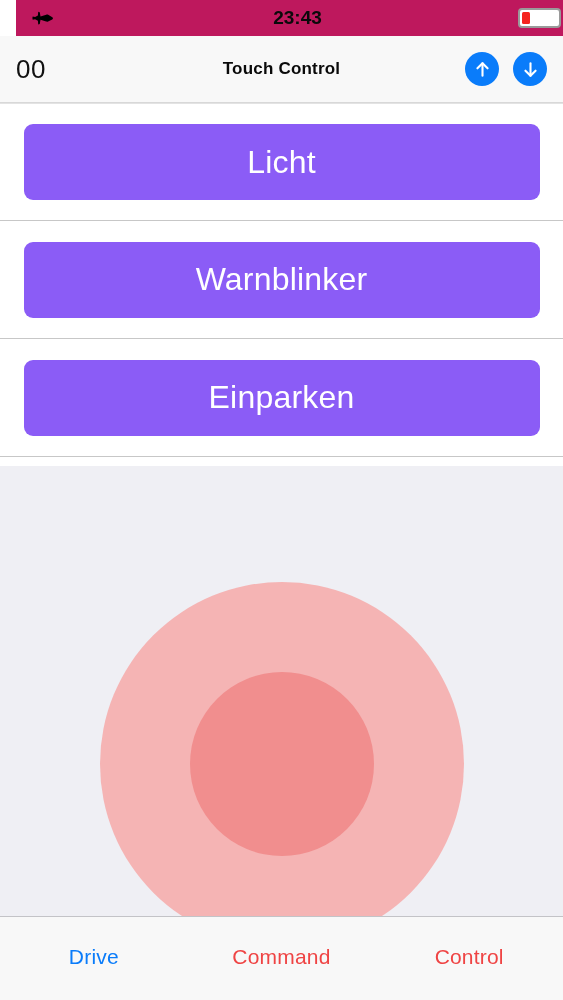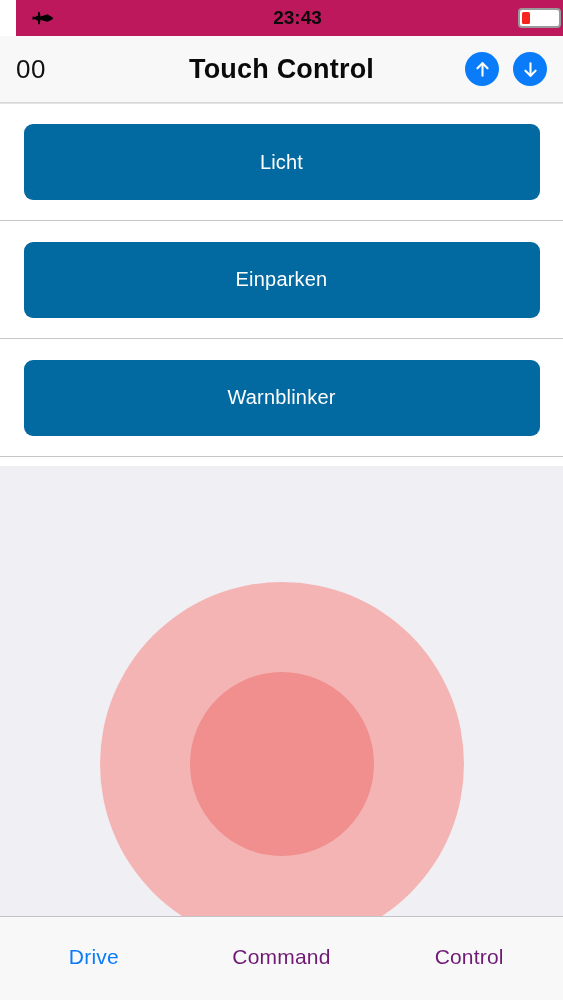--- a/index.html
+++ b/index.html
@@ -117,21 +117,21 @@
     color: #111111;
     letter-spacing: 0.5px;
   }
   .nav-title-wrap {
     flex: 1 1 auto;
     display: flex;
     justify-content: center;
     align-items: center;
   }
   .nav-title {
-    font-size: 27px;
+    font-size: 17px;
     font-weight: bold;
     color: #0a0a0a;
     letter-spacing: 0.2px;
   }
   .nav-right {
     flex: 0 0 auto;
     min-width: 96px;
     display: flex;
     align-items: center;
     justify-content: flex-end;
@@ -164,25 +164,25 @@
     box-sizing: border-box;
     display: flex;
     align-items: center;
     justify-content: center;
     border-bottom: 1px solid #C7C7C7;
   }
   .cell:first-child { border-top: 1px solid #E3E3E3; }
   .action-btn {
     width: 516px;
     height: 76px;
-    background: #0369a1;
+    background: #8b5cf6;
     border: none;
     border-radius: 9px;
     color: #FFFFFF;
-    font-size: 20px;
+    font-size: 32px;
     font-family: "Liberation Sans", sans-serif;
     letter-spacing: 0.2px;
     cursor: pointer;
     display: flex;
     align-items: center;
     justify-content: center;
   }
 
   
   .touch-area {
@@ -226,21 +226,21 @@
     display: flex;
     align-items: flex-start;
     padding-top: 28px;
   }
   .tab-item {
     flex: 1 1 0;
     display: flex;
     align-items: center;
     justify-content: center;
     font-size: 21px;
-    color: #701a75;
+    color: #ef4444;
     cursor: pointer;
     letter-spacing: 0.2px;
   }
   .tab-item.active { color: #0A7CFA; }
 </style>
 </head>
 <body>
 
 <div class="phone">
 
@@ -290,24 +290,24 @@
         </span>
       </button>
     </div>
   </div>
 
   <div class="cells">
     <div class="cell">
       <button class="action-btn">Licht</button>
     </div>
     <div class="cell">
+      <button class="action-btn">Warnblinker</button>
+    </div>
+    <div class="cell">
       <button class="action-btn">Einparken</button>
-    </div>
-    <div class="cell">
-      <button class="action-btn">Warnblinker</button>
     </div>
   </div>
 
   <div class="touch-area">
     <div class="ring-outer"></div>
     <div class="ring-inner"></div>
   </div>
 
   <div class="tab-bar">
     <div class="tab-item active">Drive</div>

